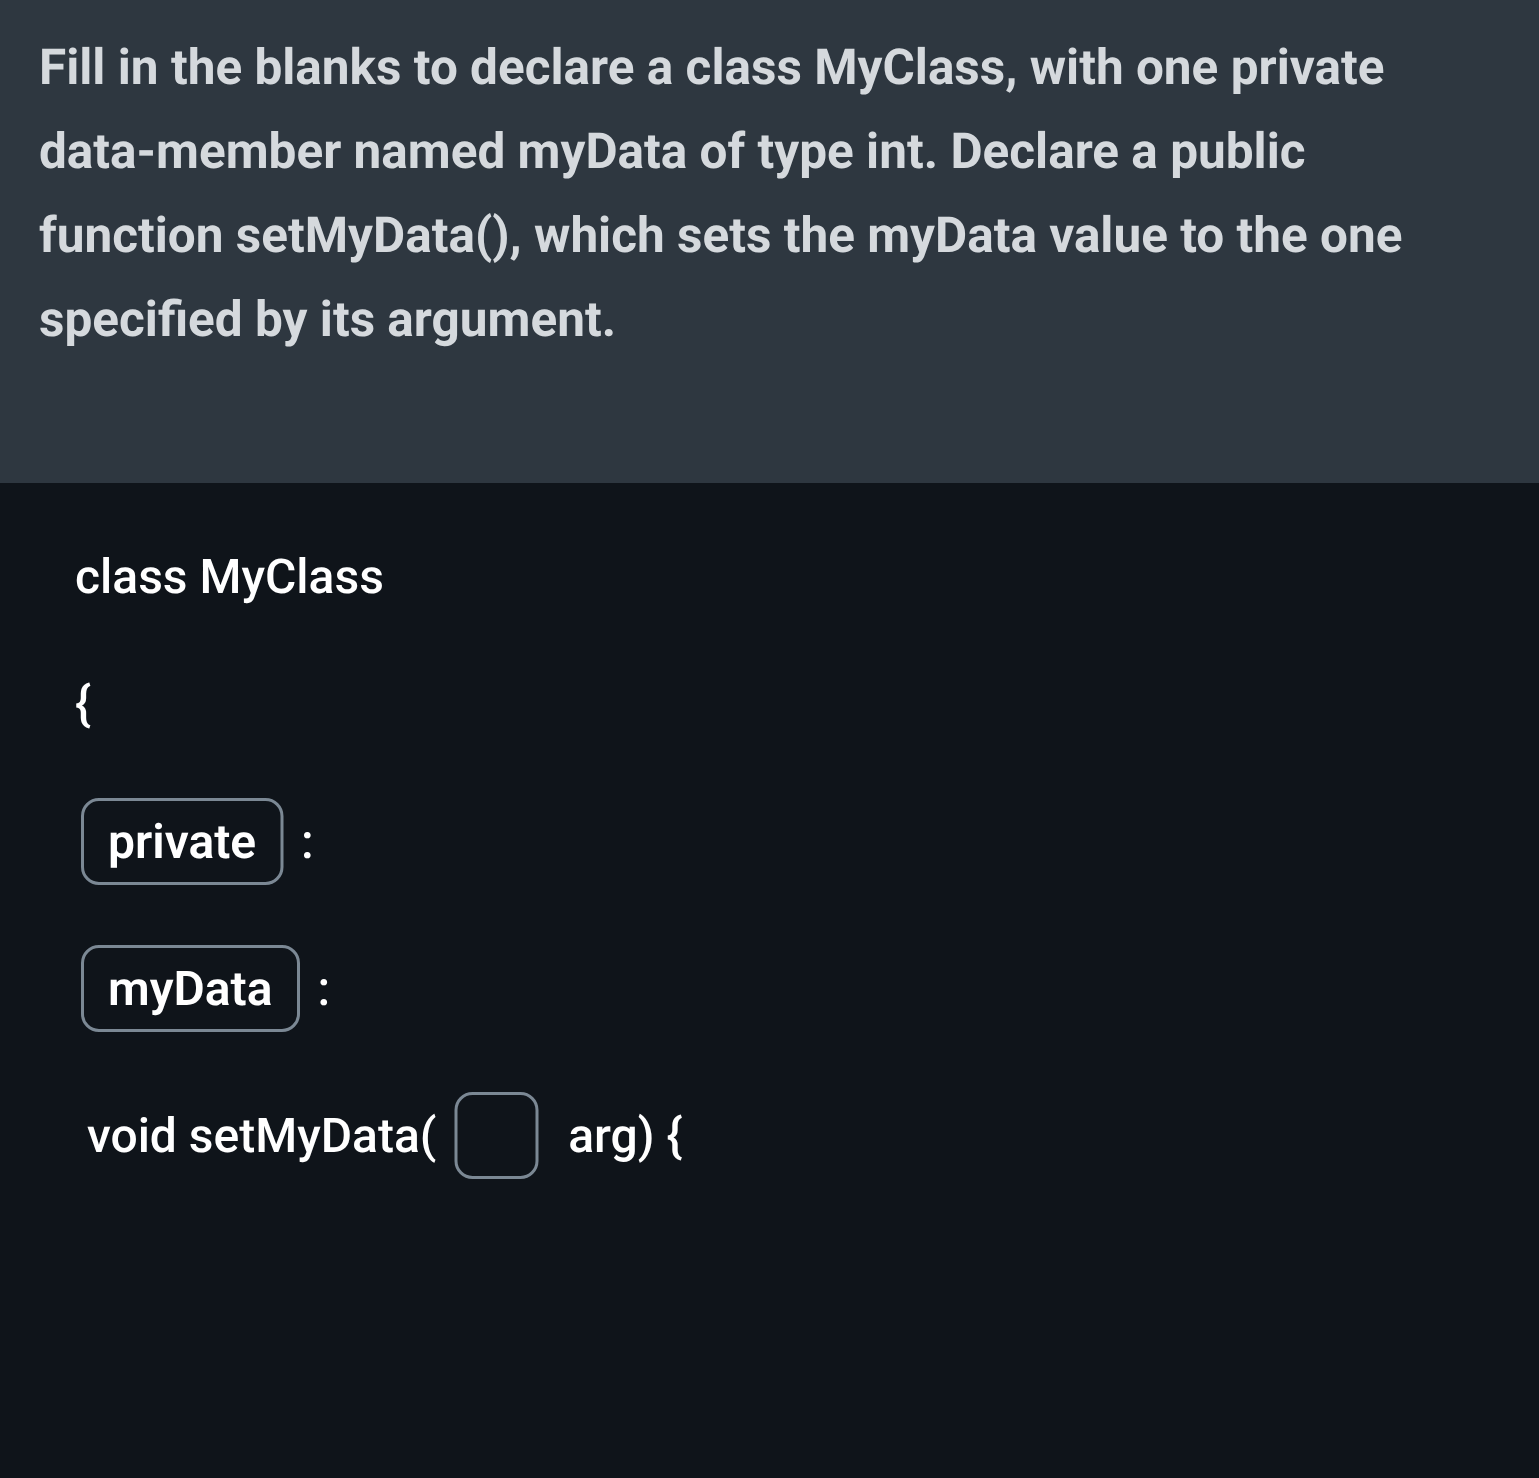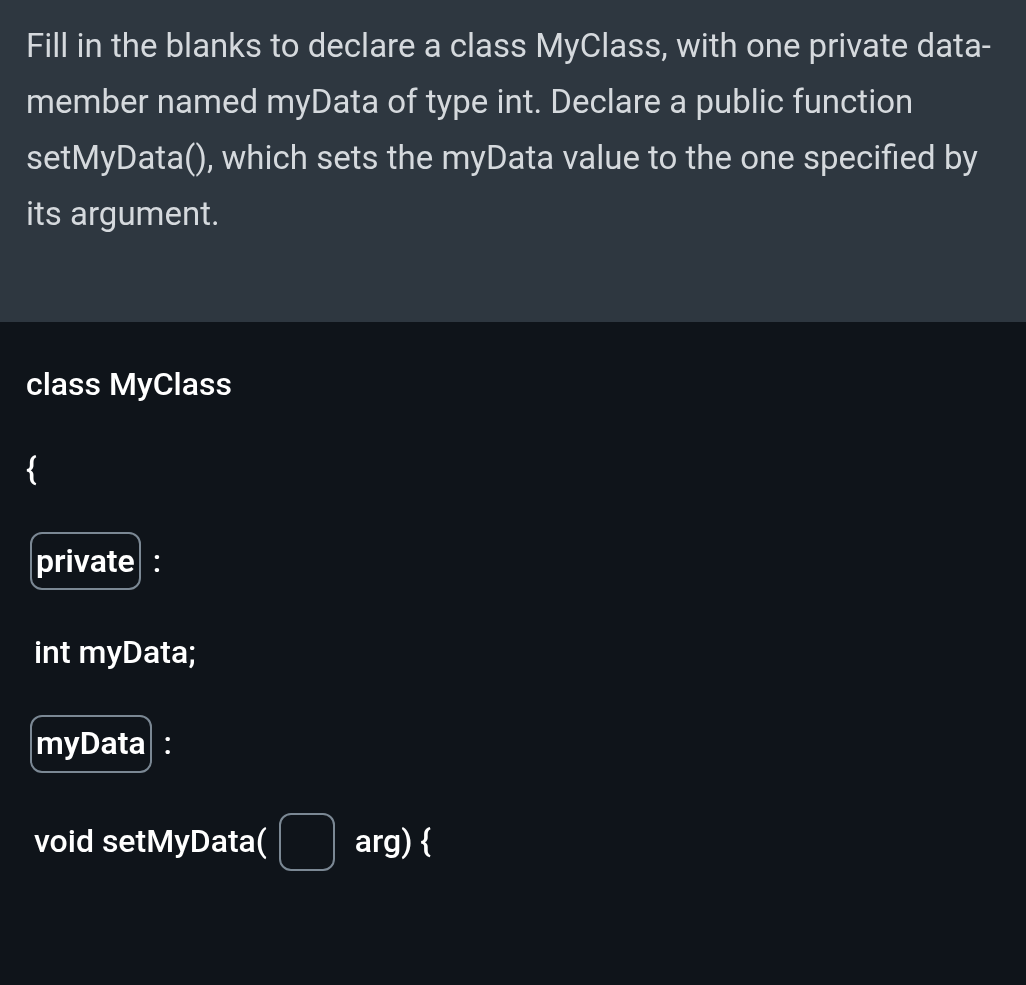--- a/index.html
+++ b/index.html
@@ -14,48 +14,49 @@
     width: 1026px;
     height: 985px;
     overflow: hidden;
   }
   .question-section {
     background: #2e3740;
     padding: 18px 26px 80px 26px;
     font-size: 33px;
     line-height: 1.7;
     color: #d5d9dd;
-    font-weight: 400;
+    font-weight: 700;
   }
   .code-section {
     background: #0f141a;
     padding: 40px 26px 26px 26px;
     font-size: 32px;
     line-height: 1.4;
     color: #ffffff;
     font-weight: 500;
   }
   .code-line {
     margin-bottom: 40px;
     display: flex;
     align-items: center;
     flex-wrap: wrap;
+    margin-left: 24px;
   }
   .blank-input {
     display: inline-flex;
     align-items: center;
     justify-content: center;
     border: 2.5px solid #7b8894;
     border-radius: 12px;
     background: transparent;
     color: #ffffff;
     font-size: 32px;
     font-weight: 600;
     font-family: inherit;
-    padding: 6px 4px;
+    padding: 6px 16px;
     min-width: 50px;
     height: 58px;
     margin: 0 4px;
     outline: none;
   }
   .blank-input.empty {
     min-width: 56px;
     padding: 6px 8px;
   }
   .code-text {
@@ -77,23 +78,20 @@
 
   <div class="code-line">
     <span class="code-text">{</span>
   </div>
 
   <div class="code-line">
     <span class="blank-input">private</span>
     <span class="code-text"> :</span>
   </div>
 
-  <div class="code-line">
-    <span class="code-text"> int myData;</span>
-  </div>
 
   <div class="code-line">
     <span class="blank-input">myData</span>
     <span class="code-text"> :</span>
   </div>
 
   <div class="code-line">
     <span class="code-text"> void setMyData( </span>
     <span class="blank-input empty"></span>
     <span class="code-text">  arg) {</span>

